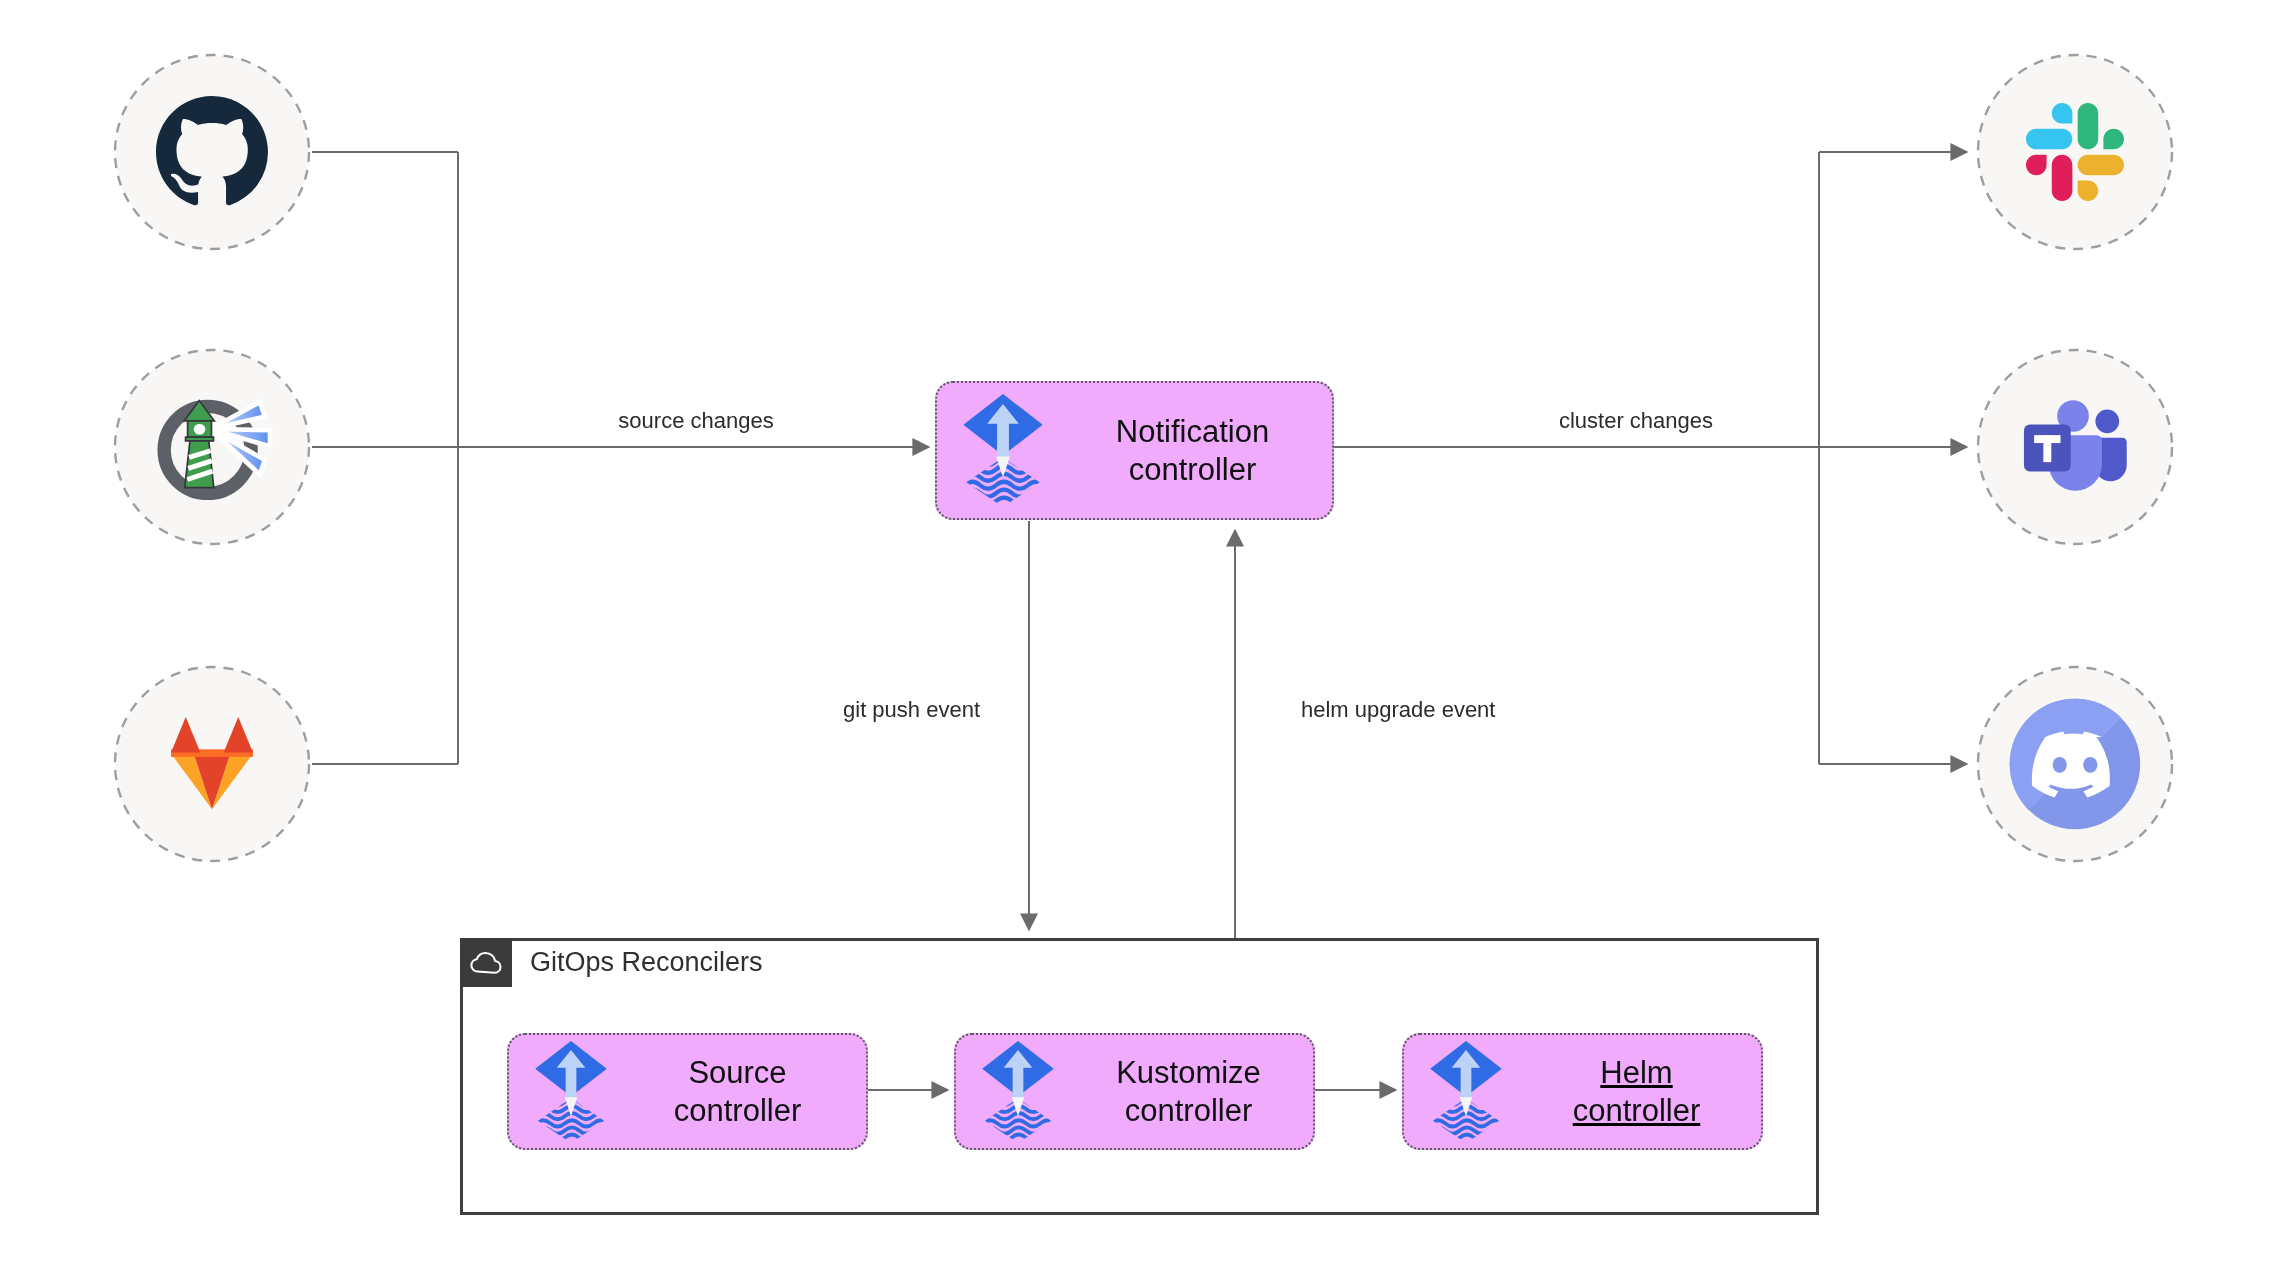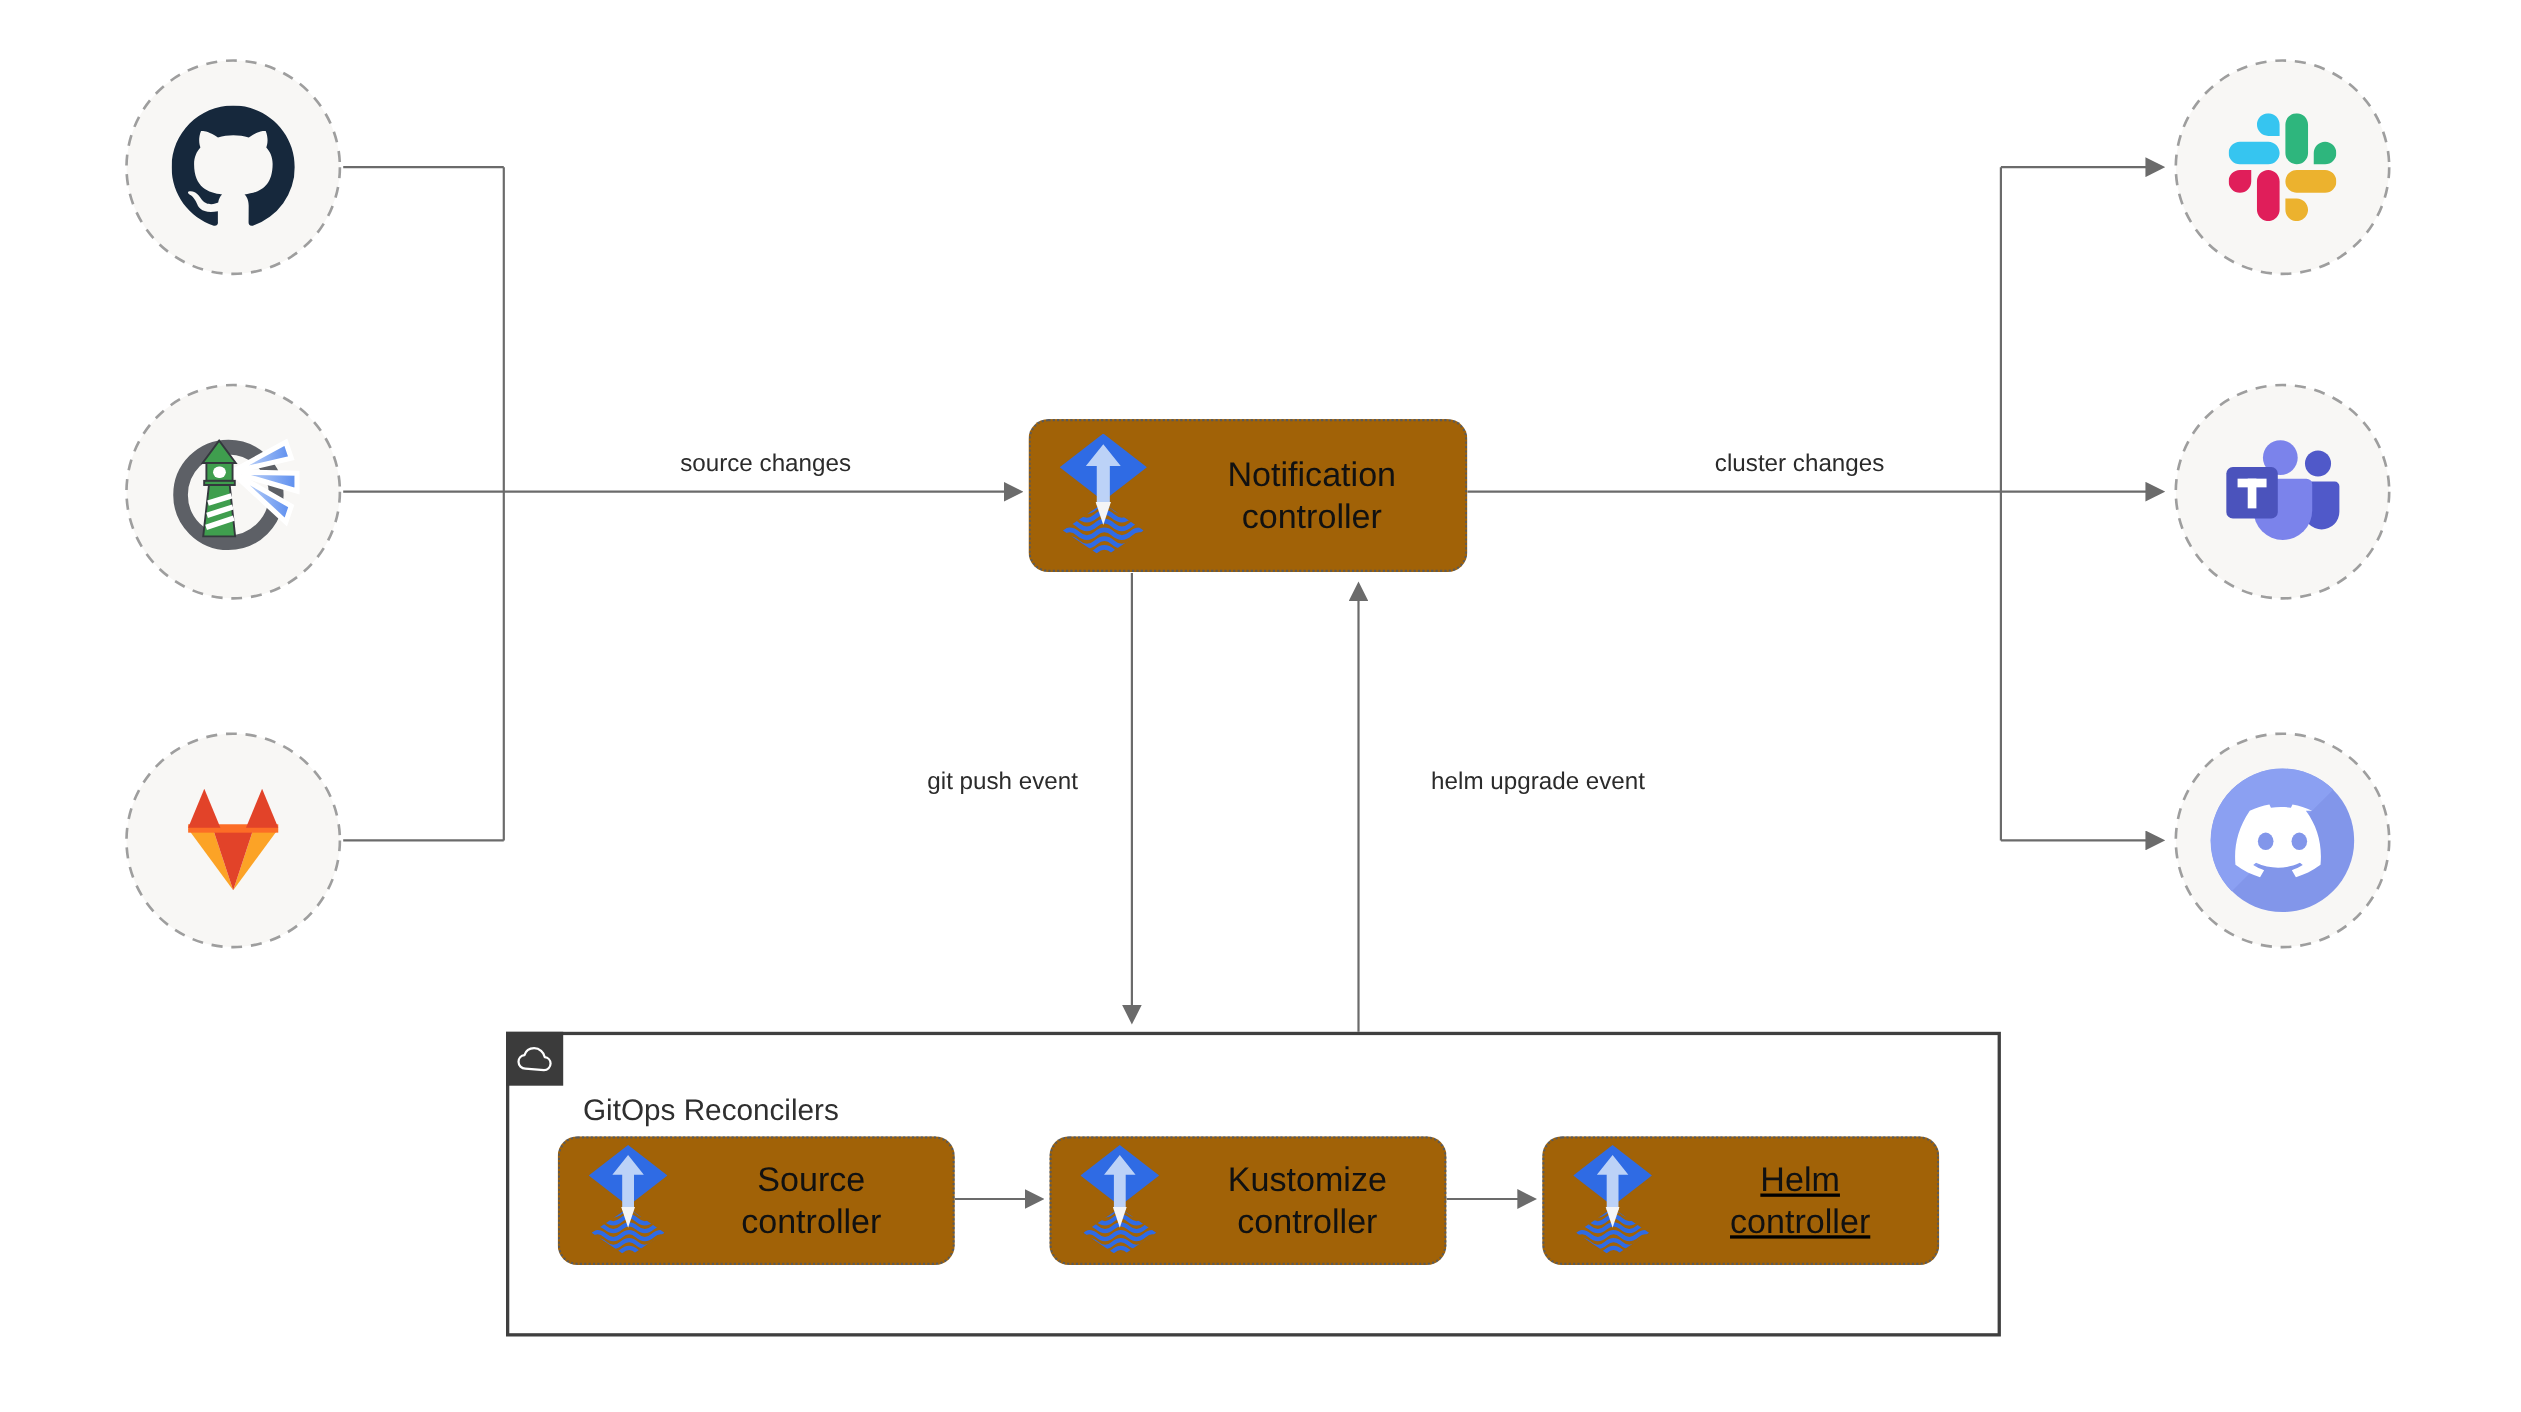--- a/index.html
+++ b/index.html
@@ -4,32 +4,32 @@
 <style>
   html,body{margin:0;padding:0;background:#ffffff;}
   body{font-family:"Liberation Sans", sans-serif;}
   #canvas{position:relative;width:2292px;height:1284px;background:#ffffff;overflow:hidden;}
   #wires{position:absolute;left:0;top:0;width:2292px;height:1284px;}
 
   .node{position:absolute;width:200px;height:200px;display:flex;align-items:center;justify-content:center;}
   .node .ring{position:absolute;left:0;top:0;}
   .node .brand{position:relative;}
 
-  .ctrl-box{position:absolute;box-sizing:border-box;background:#a16207;border:2px dotted #5a5a5a;
+  .ctrl-box{position:absolute;box-sizing:border-box;background:#f0abfc;border:2px dotted #5a5a5a;
     border-radius:18px;display:flex;align-items:center;padding-left:26px;gap:24px;}
   .ctrl-label{flex:1;text-align:center;font-size:31px;line-height:38px;color:#111111;
     font-weight:400;padding-right:14px;white-space:nowrap;}
   .ctrl-label span{display:block;}
 
   .gitops-box{position:absolute;left:460px;top:938px;width:1359px;height:277px;
     box-sizing:border-box;border:3px solid #3f3f3f;background:transparent;}
   .gitops-badge{position:absolute;left:460px;top:938px;width:52px;height:49px;background:#3b3b3b;
     display:flex;align-items:center;justify-content:center;}
   .gitops-title{position:absolute;left:530px;top:962px;transform:translateY(-50%);
-    font-size:27px;color:#2f2f2f;white-space:nowrap;margin-top:48px;}
+    font-size:27px;color:#2f2f2f;white-space:nowrap;}
 
   .edge-label{position:absolute;font-size:22px;color:#2b2b2b;white-space:nowrap;}
   .el-center{transform:translate(-50%,-50%);}
   .el-right{transform:translate(-100%,-50%);}
   .el-left{transform:translate(0,-50%);margin-left:44px;}
 </style>
 </head>
 <body>
 
 <div id="canvas">

